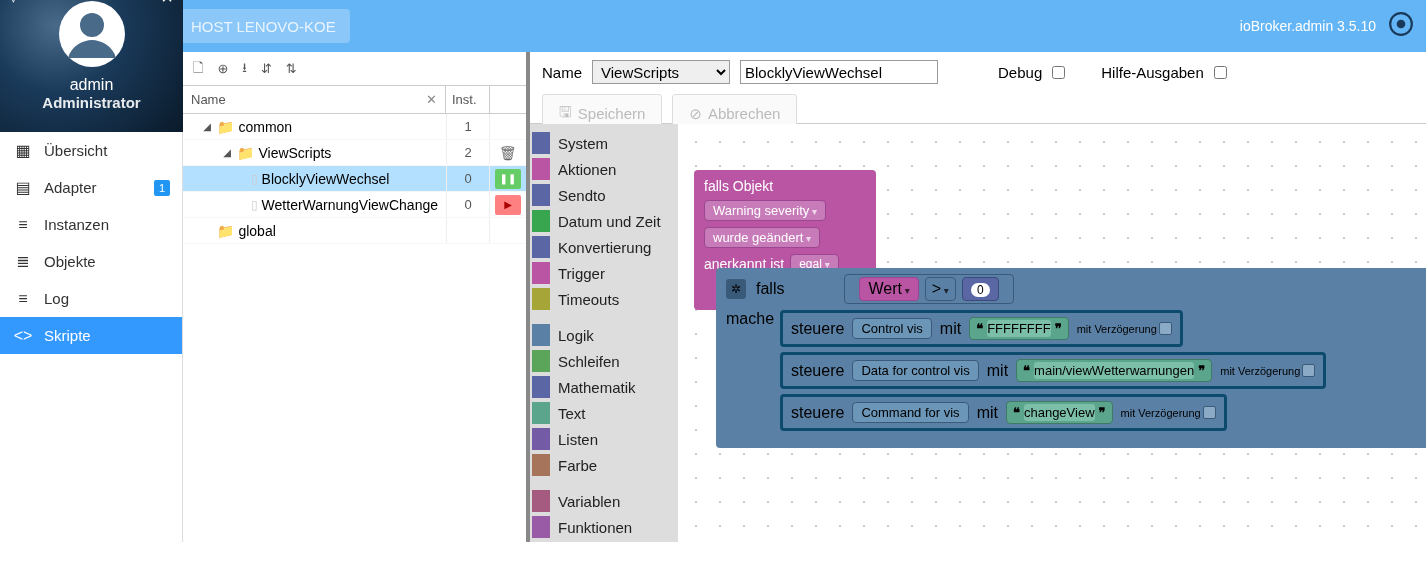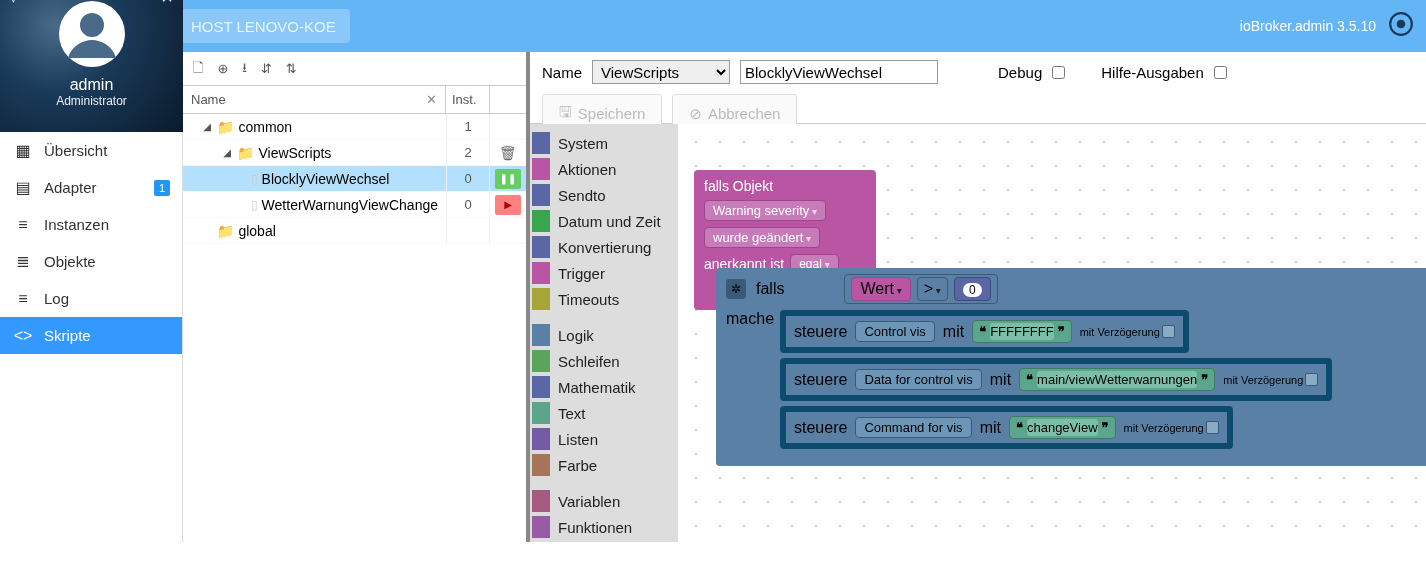--- a/index.html
+++ b/index.html
@@ -15,21 +15,21 @@
 
 .layout { display: flex; height: 490px; }
 
 .sidebar { width: 183px; background: #fff; border-right: 1px solid #ddd; position: relative; }
 .user-panel { position: absolute; top: -72px; left: 0; width: 183px; height: 152px; background: radial-gradient(circle at 30% 30%, #4a6a8a 0%, #1a3a5a 40%, #0a1a2a 100%); color: #fff; text-align: center; }
 .user-panel .triangle { position: absolute; top: 8px; left: 8px; color: #fff; font-size: 14px; }
 .user-panel .close { position: absolute; top: 6px; right: 10px; color: #fff; font-size: 20px; cursor: pointer; }
 .user-avatar { margin-top: 18px; display: inline-block; }
 .user-avatar svg { width: 72px; height: 72px; }
 .user-name { font-size: 16px; margin-top: 2px; }
-.user-role { font-size: 12px; opacity: 0.9; }
+.user-role { font-size: 15px; opacity: 0.9; font-weight: bold; }
 
 .nav { margin-top: 80px; }
 .nav-item { display: flex; align-items: center; height: 37px; padding: 0 14px; font-size: 15px; color: #333; cursor: pointer; gap: 12px; position: relative; }
 .nav-item.active { background: #3399ff; color: #fff; }
 .nav-item .mi { width: 18px; display: inline-flex; justify-content: center; font-size: 16px; }
 .badge { position: absolute; right: 12px; background: #2196f3; color: #fff; font-size: 11px; width: 16px; height: 16px; display: flex; align-items: center; justify-content: center; border-radius: 2px; }
 
 .mid { width: 347px; border-right: 4px solid #888; display: flex; flex-direction: column; }
 .mid-toolbar { height: 34px; border-bottom: 1px solid #ccc; display: flex; align-items: center; padding: 0 10px; gap: 14px; color: #555; font-size: 13px; }
 .mid-header { display: flex; height: 28px; border-bottom: 1px solid #ccc; align-items: center; font-size: 13px; color: #555; }
@@ -75,26 +75,26 @@
 .block { position: absolute; border-radius: 4px; font-size: 14px; color: #fff; }
 .trigger-block { left: 16px; top: 46px; width: 182px; background: #ba55a4; padding: 8px 10px 30px 10px; }
 .trigger-block .line { display: flex; align-items: center; gap: 6px; margin-bottom: 6px; }
 .pill { background: #c77bb8; border: 1px solid #9c4590; border-radius: 4px; padding: 2px 8px; font-size: 13px; }
 .pill.small { font-size: 12px; }
 .drop-arrow::after { content: " ▾"; font-size: 10px; opacity: 0.7; }
 
 .if-block { position: absolute; left: 38px; top: 144px; width: 760px; background: #5b80a5; border-radius: 4px; padding: 6px 10px 12px 10px; }
 .if-header { display: flex; align-items: center; gap: 10px; margin-bottom: 6px; }
 .gear { background: #3a5a7a; width: 20px; height: 20px; border-radius: 3px; display: flex; align-items: center; justify-content: center; font-size: 12px; }
-.cond { background: #5b80a5; border: 1px solid #3a5a7a; border-radius: 4px; padding: 2px 6px; display: inline-flex; align-items: center; gap: 6px; }
+.cond { background: #5b80a5; border: 1px solid #3a5a7a; border-radius: 4px; padding: 2px 14px; display: inline-flex; align-items: center; gap: 6px; }
 .wert-pill { background: #ba55a4; border: 1px solid #9c4590; border-radius: 4px; padding: 2px 8px; }
 .op-pill { background: #5b80a5; border: 1px solid #3a5a7a; border-radius: 4px; padding: 2px 6px; }
 .num-pill { background: #5b67a5; border: 1px solid #3a4a7a; border-radius: 4px; padding: 2px 8px; }
 .num-pill span { background: #fff; color: #000; padding: 0 6px; border-radius: 8px; font-size: 12px; }
-.steer-row { background: #5b80a5; border: 6px solid #0c4a6e; border-radius: 4px; padding: 4px 8px; margin-bottom: 5px; display: flex; align-items: center; gap: 8px; width: fit-content; }
+.steer-row { background: #5b80a5; border: 3px solid #0c4a6e; border-radius: 4px; padding: 4px 8px; margin-bottom: 5px; display: flex; align-items: center; gap: 8px; width: fit-content; }
 .field { background: #6b96b8; border: 1px solid #3a5a7a; border-radius: 4px; padding: 2px 8px; font-size: 13px; white-space: nowrap; }
 .str-block { background: #5ba58c; border: 1px solid #3e7a66; border-radius: 4px; padding: 2px 6px; display: inline-flex; align-items: center; gap: 4px; font-size: 13px; }
 .str-block .q { font-weight: bold; }
 .str-block .val { background: #7cbfa9; padding: 1px 0; border-radius: 3px; }
 .verz { display: inline-flex; align-items: center; gap: 2px; font-size: 11px; }
 .verz .cb { width: 13px; height: 13px; background: #8aaac5; border: 1px solid #3a5a7a; border-radius: 2px; }
 
 .notch { position: absolute; left: 22px; bottom: -8px; width: 30px; height: 12px; background: #ba55a4; border-radius: 0 0 4px 4px; }
 </style>
 </head>

